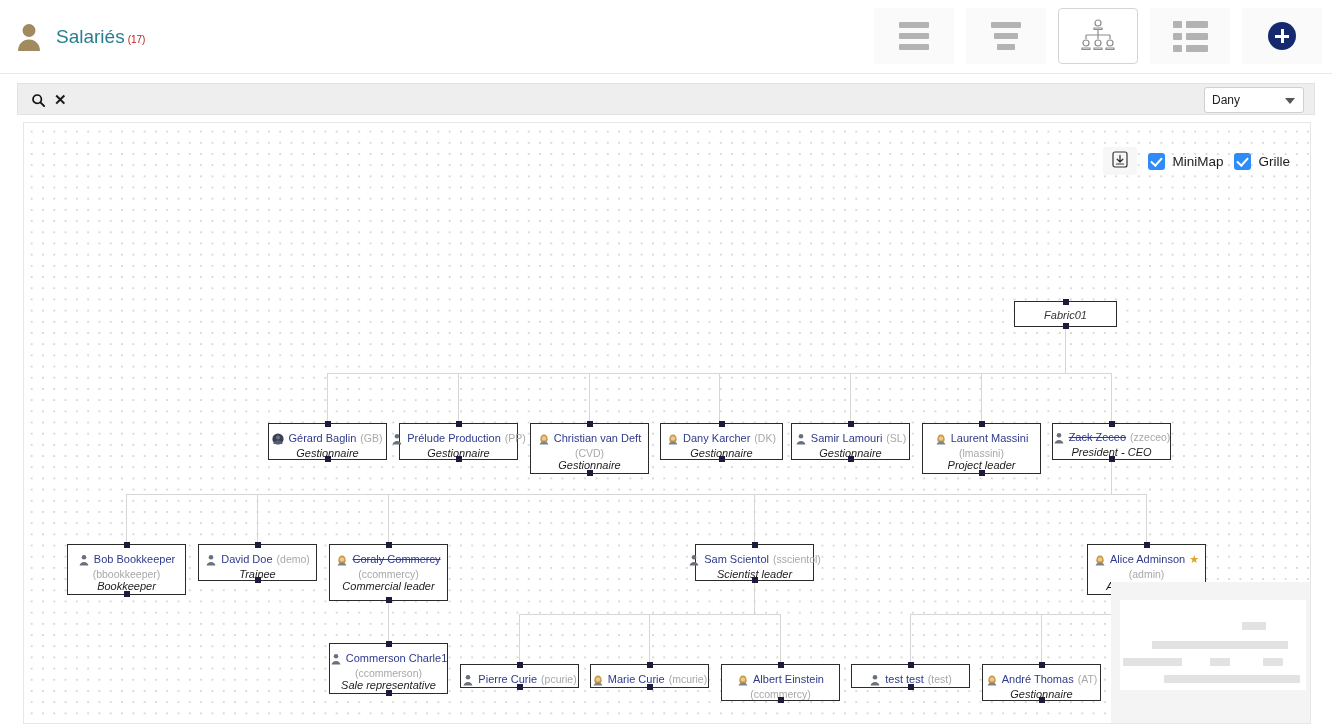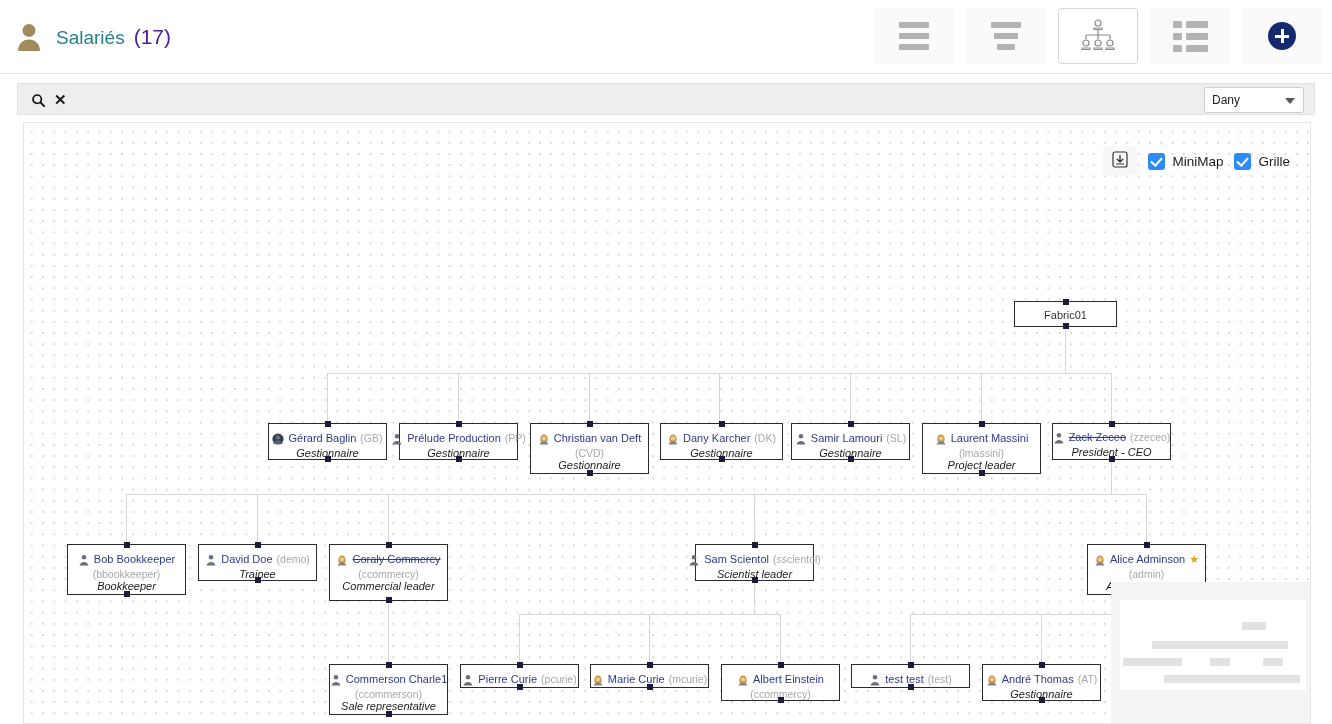--- a/index.html
+++ b/index.html
@@ -21,21 +21,21 @@
   }
   .header-left {
     position: absolute; left: 16px; top: 22px;
     display: flex; align-items: center; gap: 14px;
   }
   .person-icon { width: 26px; height: 30px; display: block; }
   .page-title {
     font-size: 19px; color: #2a7f8f; font-weight: 400;
   }
   .page-count {
-    font-size: 21px; color: #4c1d95; margin-left: 9px;
+    font-size: 10px; color: #b91c1c; margin-left: 3px;
   }
 
   .header-right {
     position: absolute; right: 10px; top: 8px;
     display: flex; align-items: center;
   }
   .tb-btn {
     width: 80px; height: 56px;
     background: #fafafa;
     border: none;
@@ -309,21 +309,21 @@
       <div class="ln v" style="left:494.8px; top:491px; height:50px;"></div>
       <div class="ln v" style="left:624.8px; top:491px; height:50px;"></div>
       <div class="ln v" style="left:755.8px; top:491px; height:50px;"></div>
       <div class="ln v" style="left:1121.8px; top:472px; height:19px;"></div>
       <div class="ln h" style="left:886.5px; top:491px; width:262px;"></div>
       <div class="ln v" style="left:885.8px; top:491px; height:50px;"></div>
       <div class="ln v" style="left:1016.8px; top:491px; height:50px;"></div>
       <div class="ln v" style="left:1147.8px; top:491px; height:50px;"></div>
     </div>
   <div id="node-layer">
-      <div class="node" style="left: 990px; top: 178px; width: 103px; height: 26px;">
+      <div class="node" style="left: 990px; top: 178px; width: 103px; height: 26px; font-style: italic;">
         <span class="handle top"></span>
         <div class="n-plain" style="line-height:26px">Fabric01</div>
         <span class="handle bot"></span>
       </div>
       <div class="node" style="left: 244px; top: 300px; width: 119px; height: 37px;">
         <span class="handle top"></span>
         <div class="n-row1" style="margin-top:5px">
           <span><svg class="av" viewBox="0 0 12 12">
               <circle cx="6" cy="6" r="5.6" fill="#3a3f52"></circle>
               <circle cx="6" cy="4.6" r="2" fill="#6d7487"></circle>
@@ -477,21 +477,21 @@
               <circle cx="6" cy="5.4" r="2.2" fill="#f0c98a"></circle>
               <path d="M1.6 11.6c.5-2.1 2.2-3 4.4-3s3.9.9 4.4 3z" fill="#7d8293"></path>
             </svg></span>
           <span class="n-name">Alice Adminson</span>
           <span class="star">★</span>
         </div>
         <div class="n-login block">(admin)</div>
         <div class="n-role">Admin Technical</div>
         <span class="handle bot"></span>
       </div>
-      <div class="node" style="left: 305px; top: 541px; width: 119px; height: 51px;">
+      <div class="node" style="left: 305px; top: 520px; width: 119px; height: 51px;">
         <span class="handle top"></span>
         <div class="n-row1" style="margin-top:5px">
           <span><svg class="av" viewBox="0 0 12 12">
               <circle cx="6" cy="3.3" r="2.3" fill="#6b6f7c"></circle>
               <path d="M1.6 11.6c.4-2.5 2.2-3.7 4.4-3.7s4 1.2 4.4 3.7z" fill="#6b6f7c"></path>
             </svg></span>
           <span class="n-name">Commerson Charle1</span>
         </div>
         <div class="n-login block">(ccommerson)</div>
         <div class="n-role">Sale representative</div>

